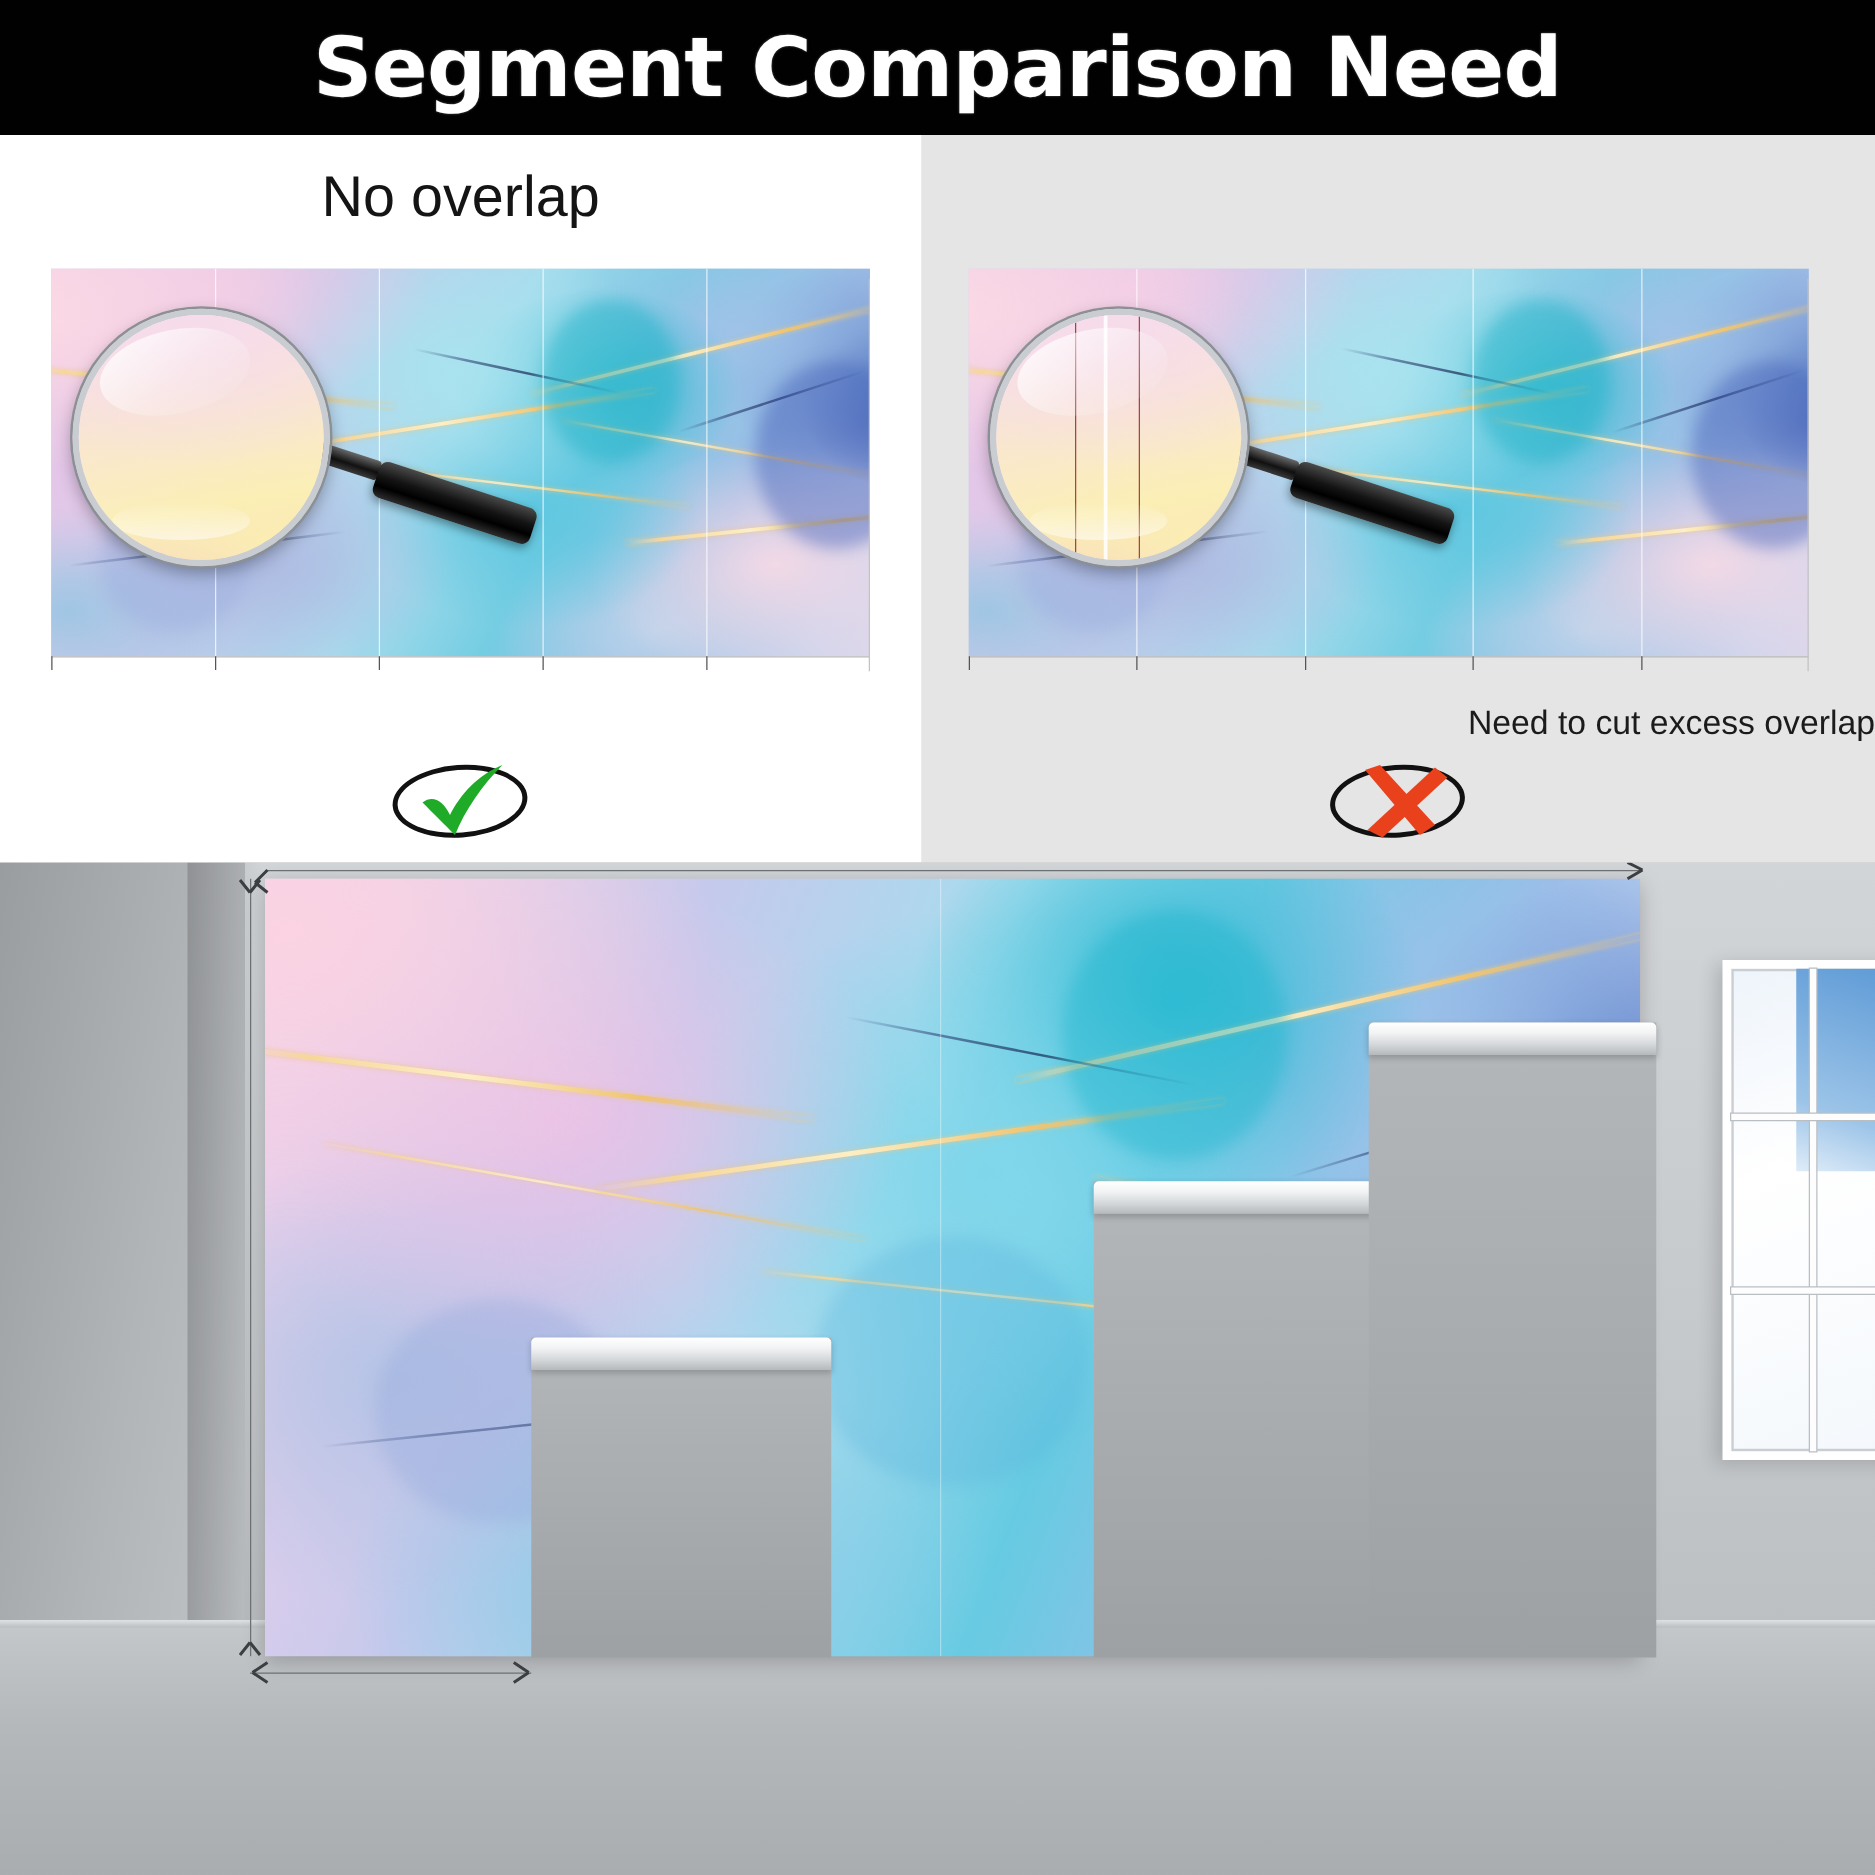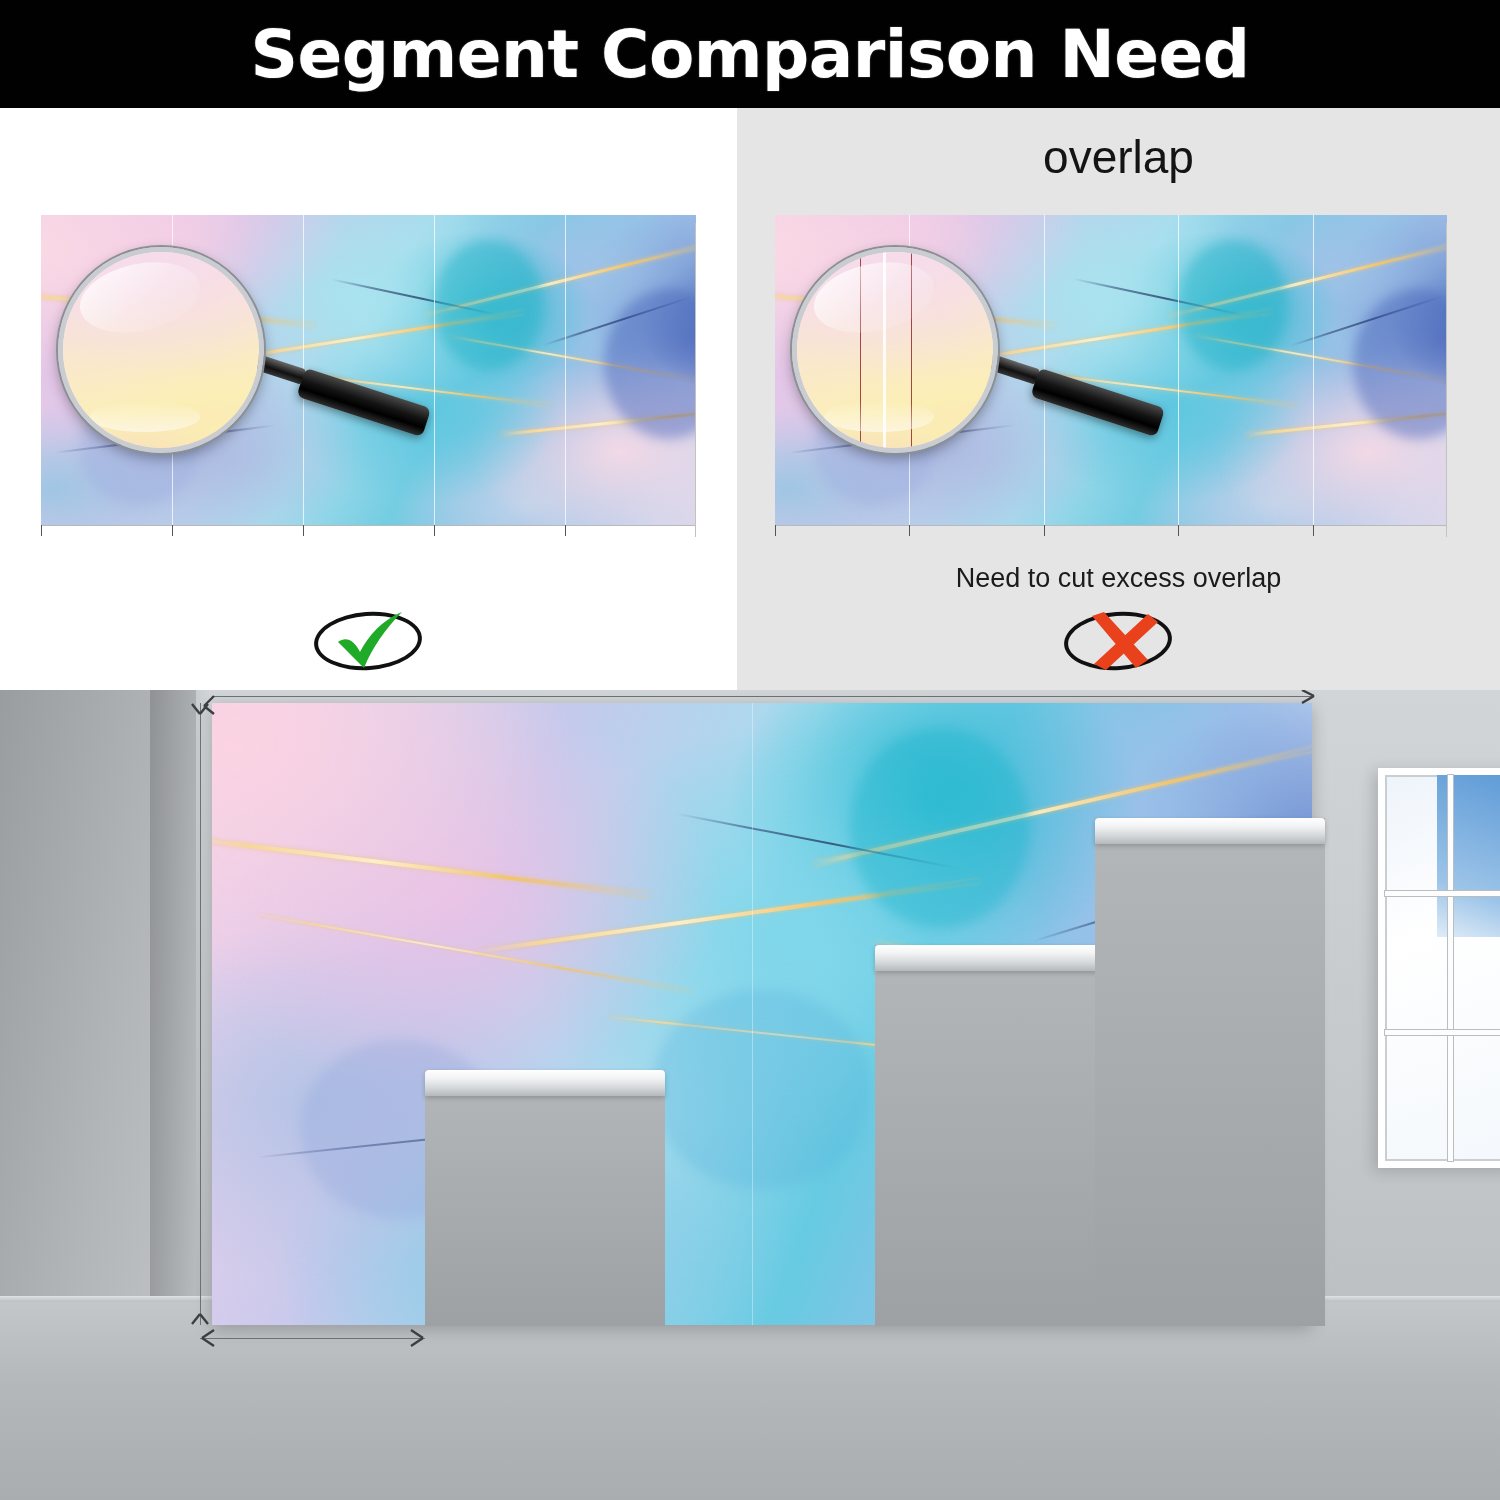--- a/index.html
+++ b/index.html
@@ -33,21 +33,21 @@
   .panel-heading{
     position:absolute; left:0; top:22px; width:100%; text-align:center;
     font-size:46px; color:#141414; font-weight:400;
     font-family:"Liberation Sans", sans-serif;
   }
   .panel-caption{
     position:absolute; left:0; width:100%; text-align:center;
     font-size:27px; color:#1b1b1b; font-weight:400;
   }
   #caption-no-overlap{ top:455px; }
-  #caption-overlap{ top:455px; }
+  #caption-overlap{ top:455px;text-align:right; }
 
   .verdict-icon{
     position:absolute; width:118px; height:66px; left:50%; margin-left:-59px; top:500px;
   }
 
   
   .sample-wrap{ position:absolute; }
   #sample-left{ left:41px; top:107px; width:655px; height:310px; }
   #sample-right{ left:38px; top:107px; width:672px; height:310px; }
 
@@ -252,20 +252,21 @@
 </head>
 <body>
 
 <div id="title-banner">
   <span class="title-text">Segment Comparison Need</span>
 </div>
 
 <div id="comparison-row">
 
   <div class="compare-panel" id="panel-no-overlap">
+    <div class="panel-heading">No overlap</div>
 
     <div class="sample-wrap" id="sample-left">
       <div class="sample-img">
         <div class="marble">
           <div class="bg"></div>
           <div class="vein gold" style="left:-4%;top:30%;width:46%;transform:rotate(6deg);"></div>
           <div class="vein gold thin" style="left:6%;top:46%;width:40%;transform:rotate(9deg);"></div>
           <div class="vein gold" style="left:30%;top:38%;width:44%;transform:rotate(-9deg);"></div>
           <div class="vein gold thin" style="left:40%;top:56%;width:38%;transform:rotate(7deg);"></div>
           <div class="vein gold" style="left:58%;top:20%;width:46%;transform:rotate(-14deg);"></div>
@@ -310,21 +311,20 @@
 
     <div class="verdict-icon">
       <div class="ring"></div>
       <svg class="check-mark" viewBox="0 0 72 62">
         <path d="M4 32 C12 26, 20 30, 26 42 C34 26, 48 10, 68 2 C52 18, 38 38, 30 58 C22 50, 12 40, 4 32 Z" fill="#1faa27"></path>
       </svg>
     </div>
   </div>
 
   <div class="compare-panel" id="panel-overlap">
-    <div class="panel-heading">overlap</div>
 
     <div class="sample-wrap" id="sample-right">
       <div class="sample-img">
         <div class="marble">
           <div class="bg"></div>
           <div class="vein gold" style="left:-4%;top:30%;width:46%;transform:rotate(6deg);"></div>
           <div class="vein gold thin" style="left:6%;top:46%;width:40%;transform:rotate(9deg);"></div>
           <div class="vein gold" style="left:30%;top:38%;width:44%;transform:rotate(-9deg);"></div>
           <div class="vein gold thin" style="left:40%;top:56%;width:38%;transform:rotate(7deg);"></div>
           <div class="vein gold" style="left:58%;top:20%;width:46%;transform:rotate(-14deg);"></div>

